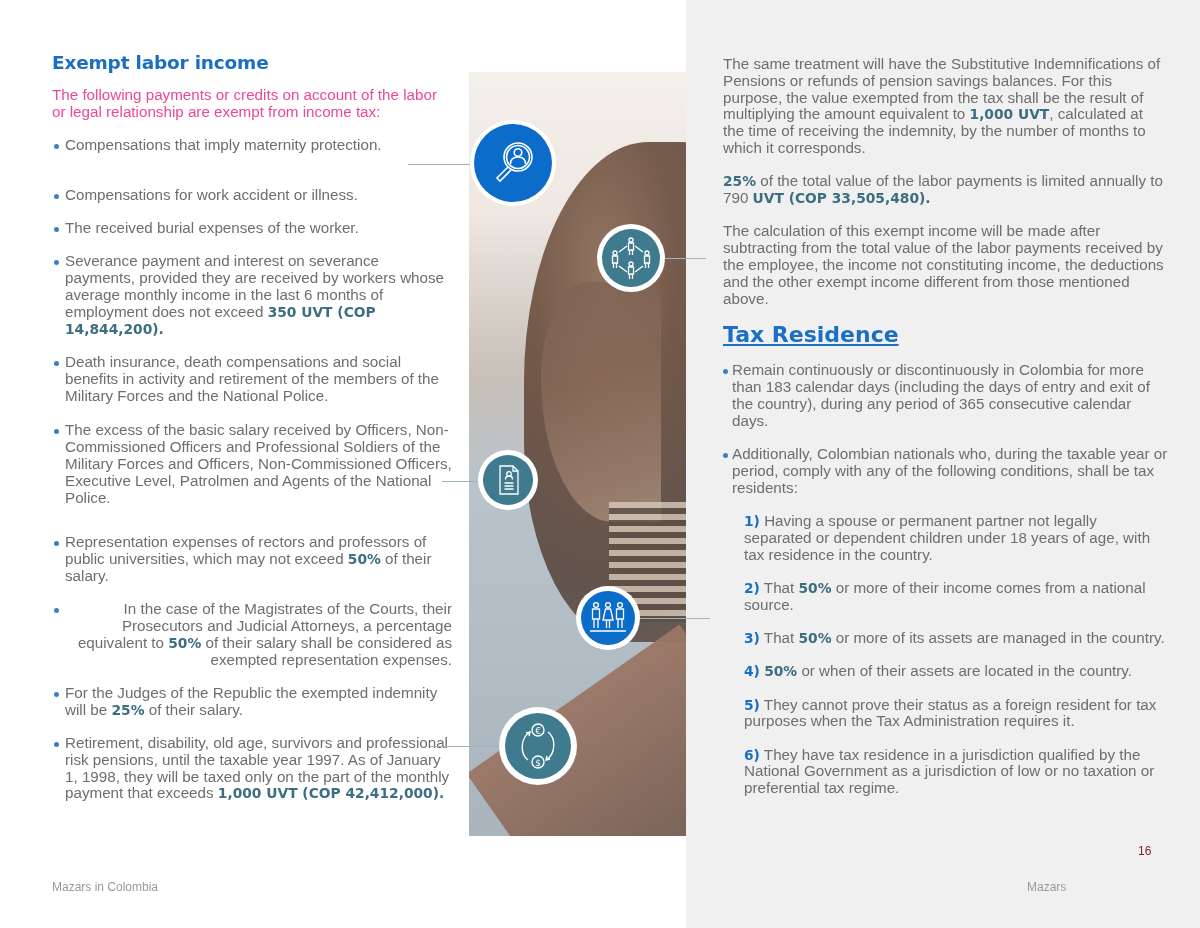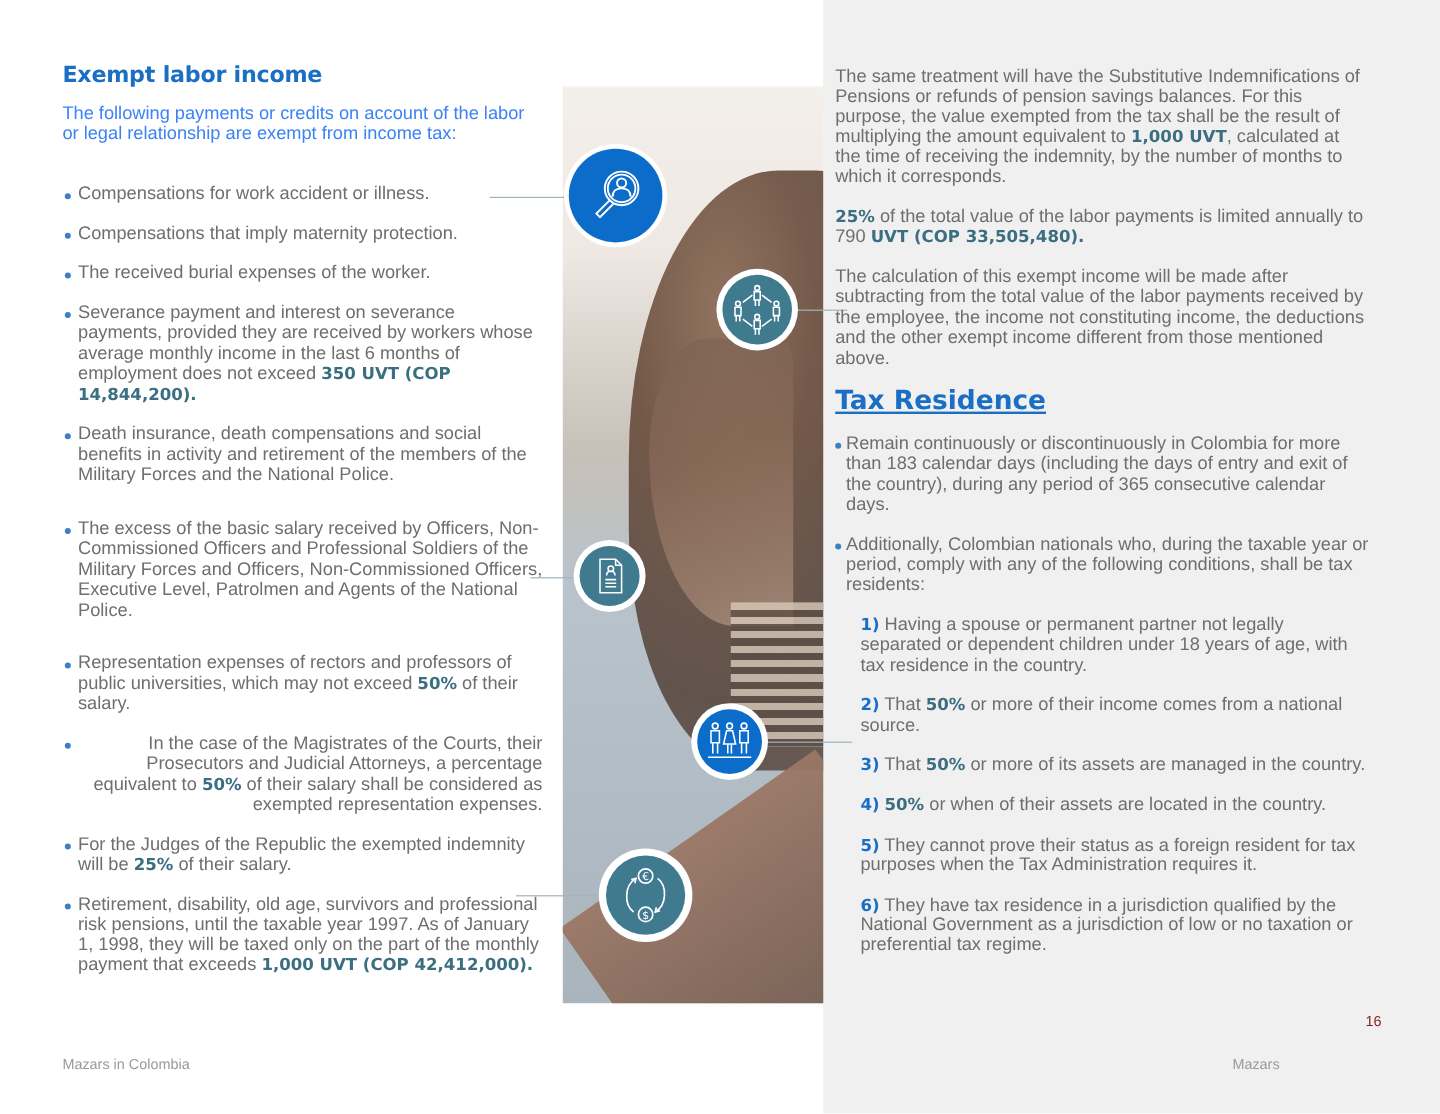--- a/index.html
+++ b/index.html
@@ -4,21 +4,21 @@
 <style>
   * { box-sizing: border-box; margin: 0; padding: 0; }
   html, body { width: 1200px; height: 928px; overflow: hidden; background: #ffffff; }
   body { position: relative; font-family: "Liberation Sans", "DejaVu Sans", sans-serif; color: #6e6e6e; }
 
   .right-bg { position: absolute; left: 686px; top: 0; width: 514px; height: 928px; background: #f0f0f0; }
 
   
   .left-col { position: absolute; left: 52px; top: 52px; width: 400px; }
   .h-title { font-family: "DejaVu Sans", sans-serif; font-weight: bold; font-size: 18.5px; color: #1a6fc4; letter-spacing: -0.2px; }
-  .intro { margin-top: 14px; font-size: 15.2px; line-height: 16.8px; color: #3b82f6; }
+  .intro { margin-top: 14px; font-size: 15.2px; line-height: 16.8px; color: #ec4899; }
   .bullets { list-style: none; }
   .bullets li { position: relative; padding-left: 13px; font-size: 15.2px; line-height: 16.8px; color: #6e6e6e; }
   .bullets li .dot { position: absolute; left: 2px; top: 7px; width: 5px; height: 5px; border-radius: 50%; background: #3d7fc0; }
   .hl { font-weight: bold; color: #3b6e80; font-family: "DejaVu Sans", sans-serif; font-size: 13.8px; }
 
   
   .photo { position: absolute; left: 469px; top: 72px; width: 217px; height: 764px; overflow: hidden;
     background: linear-gradient(180deg, #f3efea 0%, #efe8e3 18%, #c7c0b8 40%, #b8c3cc 55%, #b3bec7 70%, #a9b4bc 100%); }
   .photo .head { position: absolute; left: 55px; top: 70px; width: 260px; height: 500px; border-radius: 48% 40% 30% 40%;
     background: radial-gradient(ellipse at 30% 25%, #8a6a55 0%, #6b4f3f 30%, #5a4a42 60%, #6c5f58 100%); opacity: 0.92; }
@@ -28,21 +28,21 @@
     background: repeating-linear-gradient(180deg, #d8c9b8 0 6px, #5c4e45 6px 12px); opacity: 0.8; }
   .photo .shoulder { position: absolute; left: 60px; top: 600px; width: 260px; height: 300px; transform: rotate(-35deg);
     background: linear-gradient(180deg, #9b7766 0%, #7d6456 50%, #675348 100%); opacity: 0.95; }
 
   
   .badge { position: absolute; border-radius: 50%; background: #ffffff; display: flex; align-items: center; justify-content: center; }
   .badge .inner { border-radius: 50%; display: flex; align-items: center; justify-content: center; }
   .connector { position: absolute; height: 1px; background: #9fb3bd; }
 
   
-  .right-col { position: absolute; left: 696px; top: 56px; width: 445px; }
+  .right-col { position: absolute; left: 723px; top: 56px; width: 445px; }
   .r-para { font-size: 15.2px; line-height: 16.8px; color: #6e6e6e; }
   .r-para + .r-para { margin-top: 16.5px; }
   .h-sub { margin-top: 15px; font-family: "DejaVu Sans", sans-serif; font-weight: bold; font-size: 22px; color: #1a6fc4; text-decoration: underline; }
   .r-bullets { list-style: none; margin-top: 15px; }
   .r-bullets li { position: relative; padding-left: 9px; font-size: 15.2px; line-height: 16.8px; color: #6e6e6e; }
   .r-bullets li .dot { position: absolute; left: 0; top: 7px; width: 5px; height: 5px; border-radius: 50%; background: #3d7fc0; }
   .r-bullets li + li { margin-top: 16.5px; }
   .conds { list-style: none; margin-top: 16.5px; padding-left: 21px; }
   .conds li { font-size: 15.2px; line-height: 16.8px; color: #6e6e6e; }
   .conds li + li { margin-top: 16.5px; }
@@ -56,26 +56,26 @@
 </head>
 <body>
 
 <div class="right-bg"></div>
 
 <div class="left-col">
   <h1 class="h-title">Exempt labor income</h1>
   <p class="intro">The following payments or credits on account of the labor or legal relationship are exempt from income tax:</p>
 
   <ul class="bullets">
+    <li style="margin-top:16.5px;"><span class="dot"></span><span>Compensations that imply maternity protection.</span></li>
     <li style="margin-top:33px;"><span class="dot"></span><span>Compensations for work accident or illness.</span></li>
-    <li style="margin-top:16.5px;"><span class="dot"></span><span>Compensations that imply maternity protection.</span></li>
     <li style="margin-top:16.5px;"><span class="dot"></span><span>The received burial expenses of the worker.</span></li>
     <li style="margin-top:16.5px;"><span class="dot"></span><span>Severance payment and interest on severance payments, provided they are received by workers whose average monthly income in the last 6 months of employment does not exceed </span><span class="hl">350 UVT (COP 14,844,200).</span></li>
     <li style="margin-top:16.5px;"><span class="dot"></span><span>Death insurance, death compensations and social benefits in activity and retirement of the members of the Military Forces and the National Police.</span></li>
-    <li style="margin-top:29px;"><span class="dot"></span><span>The excess of the basic salary received by Officers, Non-Commissioned Officers and Professional Soldiers of the Military Forces and Officers, Non-Commissioned Officers, Executive Level, Patrolmen and Agents of the National Police.</span></li>
+    <li style="margin-top:18px;"><span class="dot"></span><span>The excess of the basic salary received by Officers, Non-Commissioned Officers and Professional Soldiers of the Military Forces and Officers, Non-Commissioned Officers, Executive Level, Patrolmen and Agents of the National Police.</span></li>
     <li style="margin-top:28px;"><span class="dot"></span><span> Representation expenses of rectors and professors of public universities, which may not exceed </span><span class="hl">50%</span><span> of their salary.</span></li>
     <li style="margin-top:16.5px;text-align:right;"><span class="dot"></span><span>In the case of the Magistrates of the Courts, their Prosecutors and Judicial Attorneys, a percentage equivalent to </span><span class="hl">50%</span><span> of their salary shall be considered as exempted representation expenses.</span></li>
     <li style="margin-top:16.5px;"><span class="dot"></span><span>For the Judges of the Republic the exempted indemnity will be </span><span class="hl">25%</span><span> of their salary.</span></li>
     <li style="margin-top:16.5px;"><span class="dot"></span><span>Retirement, disability, old age, survivors and professional risk pensions, until the taxable year 1997. As of January 1, 1998, they will be taxed only on the part of the monthly payment that exceeds </span><span class="hl">1,000 UVT (COP 42,412,000).</span></li>
   </ul>
 </div>
 
 <div class="photo">
   <div class="head"></div>
   <div class="face"></div>

